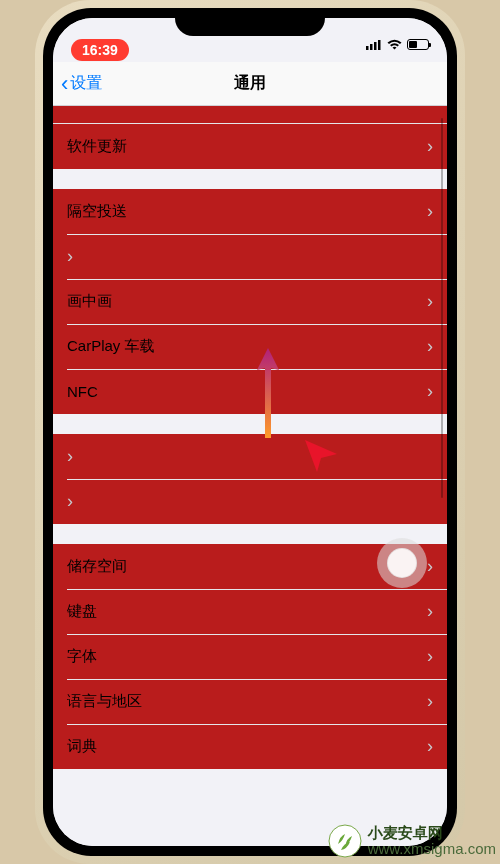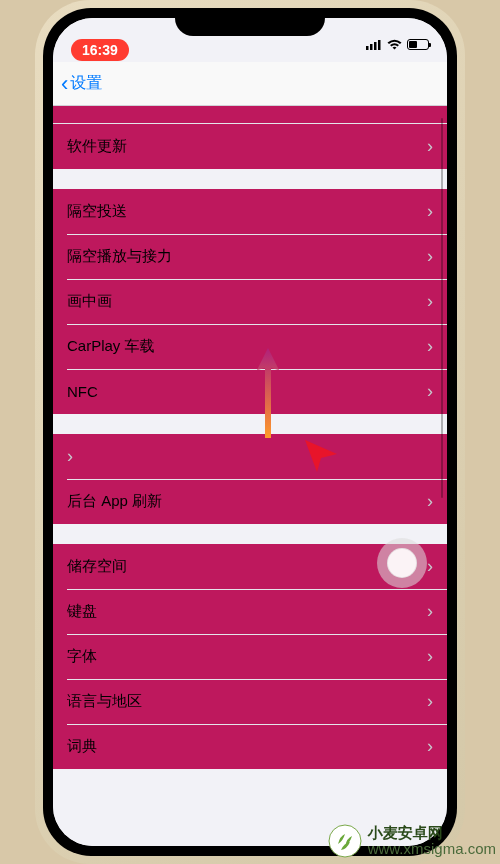--- a/index.html
+++ b/index.html
@@ -124,21 +124,21 @@
       font-size: 16px;
       font-weight: 600;
       color: #000;
     }
     .content {
       overflow-y: auto;
       height: calc(100% - 88px);
       background: #f2f2f7;
     }
     .group {
-      background: #be185d;
+      background: #b91c1c;
       margin-bottom: 20px;
     }
     .group:first-child { margin-top: 0; }
     .partial-row {
       height: 18px;
       border-bottom: 0.5px solid #e5e5ea;
     }
     .row {
       display: flex;
       align-items: center;
@@ -263,39 +263,39 @@
               <div class="battery-fill"></div>
             </div>
         </div>
       </div>
 
       <div class="nav-bar">
         <div class="back-btn">
           <span class="back-chev">‹</span>
           <span>设置</span>
         </div>
+        <div class="nav-title">通用</div>
       </div>
 
       <div class="content">
 
         <div class="group">
           <div class="partial-row"></div>
           <div class="row">
             <span class="row-label">软件更新</span>
             <span class="chevron">›</span>
           </div>
         </div>
 
         <div class="group">
           <div class="row">
             <span class="row-label">隔空投送</span>
             <span class="chevron">›</span>
           </div>
           <div class="row">
-            <span class="row-label">隔空播放与接力</span>
             <span class="chevron">›</span>
           </div>
           <div class="row">
             <span class="row-label">画中画</span>
             <span class="chevron">›</span>
           </div>
           <div class="row">
             <span class="row-label">CarPlay 车载</span>
             <span class="chevron">›</span>
           </div>
@@ -303,21 +303,20 @@
             <span class="row-label">NFC</span>
             <span class="chevron">›</span>
           </div>
         </div>
 
         <div class="group">
           <div class="row">
             <span class="chevron">›</span>
           </div>
           <div class="row">
-            <span class="row-label">后台 App 刷新</span>
             <span class="chevron">›</span>
           </div>
         </div>
 
         <div class="group">
           <div class="row">
             <span class="row-label">储存空间</span>
             <span class="chevron">›</span>
           </div>
           <div class="row">

